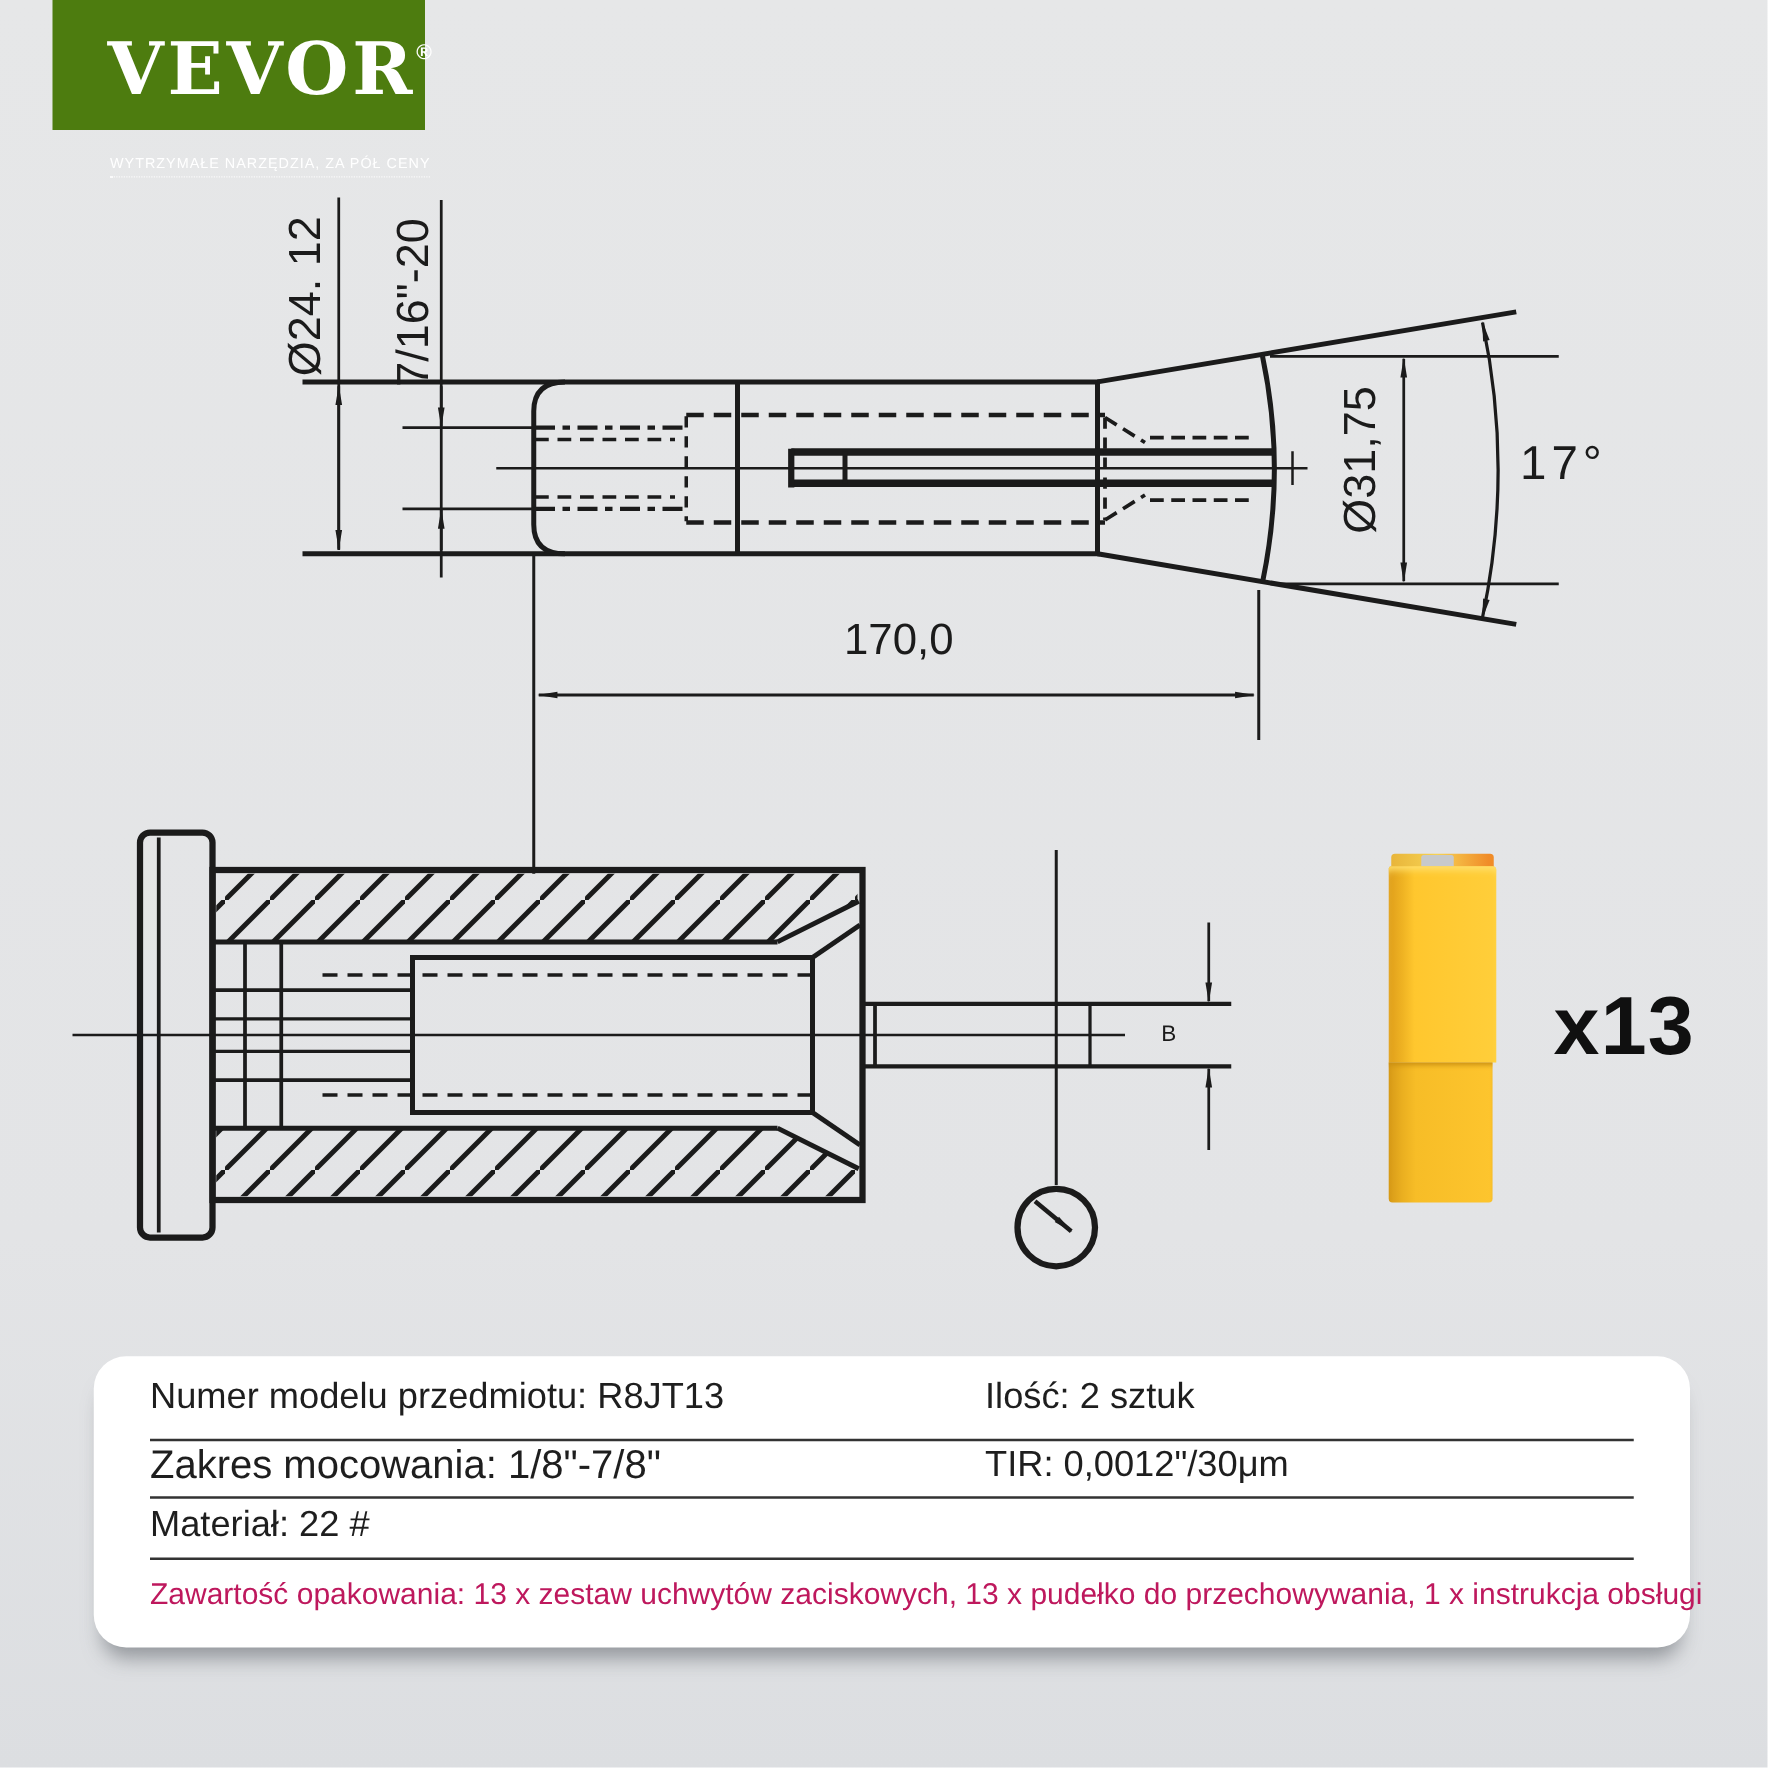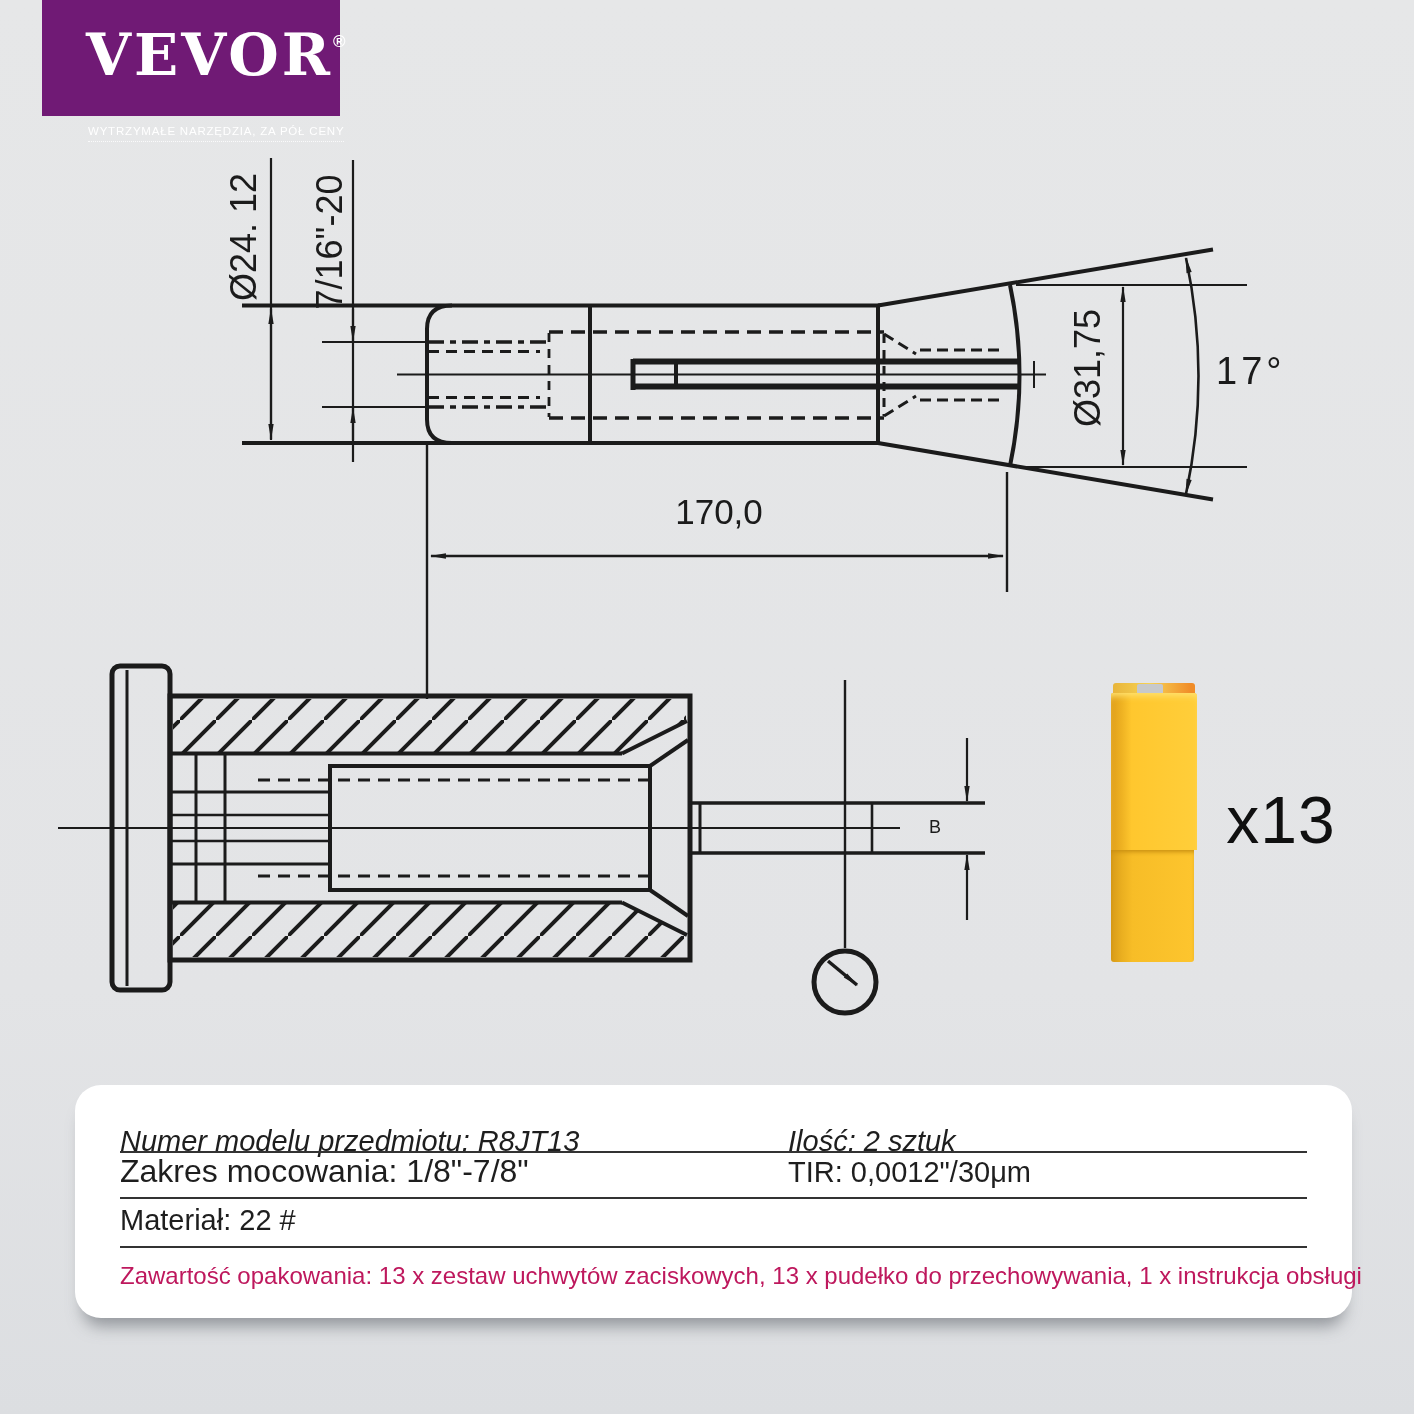--- a/index.html
+++ b/index.html
@@ -2,37 +2,37 @@
 <html><head>
 <meta charset="utf-8">
 <style>
   html,body{margin:0;padding:0;}
   body{width:1414px;height:1414px;position:relative;overflow:hidden;
        font-family:"Liberation Sans",sans-serif;
        background:linear-gradient(180deg,#e6e7e8 0%,#e3e4e6 70%,#dcdee1 100%);}
   .abs{position:absolute;}
 
   
-  .logo{left:42px;top:0;width:298px;height:116px;background:#701a75;}
+  .logo{left:42px;top:0;width:298px;height:104px;background:#4d7c0f;}
   .brand{left:44px;top:10px;color:#fff;font-family:"DejaVu Serif",serif;
          font-weight:900;font-size:58px;letter-spacing:3px;line-height:64px;}
   .regmark{font-size:17px;vertical-align:28px;letter-spacing:0;font-family:"Liberation Sans",sans-serif;font-weight:700;}
   .tagline{left:46px;top:85px;color:#ffffff;font-size:11.5px;letter-spacing:.8px;
            border-bottom:1px dotted rgba(255,255,255,.8);padding-bottom:4px;white-space:nowrap;margin-top:40px;}
 
   
   .dim{color:#1b1b1b;text-align:center;white-space:nowrap;}
   .rot{transform:rotate(-90deg);transform-origin:center;}
   .lab-d1{left:153px;top:217px;width:180px;height:40px;font-size:36px;}
   .lab-d2{left:239px;top:222px;width:180px;height:40px;font-size:36px;}
   .lab-d3{left:995px;top:348px;width:184px;height:40px;font-size:36px;}
   .lab-d4{left:1216px;top:350px;width:100px;font-size:38px;text-align:left;letter-spacing:4px;}
   .lab-d5{left:649px;top:492px;width:140px;font-size:35px;}
   .lab-b{left:920px;top:817px;width:30px;font-size:18px;}
-  .lab-x13{left:1206px;top:782px;width:150px;font-size:66px;color:#101010;text-align:center;letter-spacing:1px;}
+  .lab-x13{left:1206px;top:782px;width:150px;font-size:66px;color:#101010;text-align:right;letter-spacing:1px;font-weight:bold;}
 
   
   .ybox{left:1111px;top:683px;width:86px;height:279px;}
   .ybox-lid{position:absolute;left:0;top:10px;width:86px;height:157px;border-radius:2px 3px 0 0;
     background:linear-gradient(90deg,#df9e1b 0%,#efb323 13%,#ffc72e 24%,#ffc d34 60%,#ffce3a 100%);
     background:linear-gradient(90deg,#df9e1b 0%,#efb323 13%,#ffc72e 24%,#ffce3a 100%);
     box-shadow:inset 0 6px 6px -3px #ffe06e;}
   .ybox-top{position:absolute;left:2px;top:0;width:82px;height:12px;
     background:linear-gradient(90deg,#e8b53a,#f7d253 45%,#f08c28 95%);border-radius:3px 3px 0 0;}
   .ybox-clasp{position:absolute;left:26px;top:1px;width:26px;height:11px;background:#c7c9cb;border-radius:2px;}
@@ -40,21 +40,21 @@
     background:linear-gradient(90deg,#d79a18 0%,#eaaf20 13%,#f7bd27 26%,#fdc52e 100%);
     box-shadow:inset 0 4px 4px -2px #c98f12;}
 
   
   .card{left:75px;top:1085px;width:1277px;height:233px;background:#ffffff;border-radius:26px;
         box-shadow:0 16px 16px -8px rgba(96,101,108,.6);}
   .card .sep{position:absolute;left:45px;width:1187px;height:2px;background:#333333;}
   .sep1{top:66px;} .sep2{top:112px;} .sep3{top:161px;}
   .cell{position:absolute;color:#1e1e1e;font-size:29px;white-space:nowrap;}
   .c-l{left:45px;} .c-r{left:713px;}
-  .r1{top:40px;font-style:italic;} .r2{top:71px;} .r3{top:119px;}
+  .r1{top:16px;} .r2{top:71px;} .r3{top:119px;}
   .r2l{top:68px;font-size:32px;}
   .footer-row{position:absolute;left:45px;top:177px;font-size:24px;color:#be185d;white-space:nowrap;}
 
   svg{position:absolute;left:0;top:0;}
 </style>
 </head>
 <body>
 
 <svg width="1414" height="1414" viewBox="0 0 1414 1414">
   <defs>

